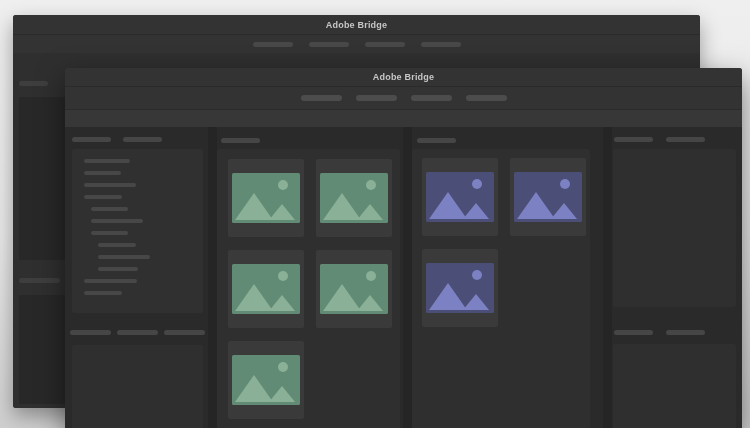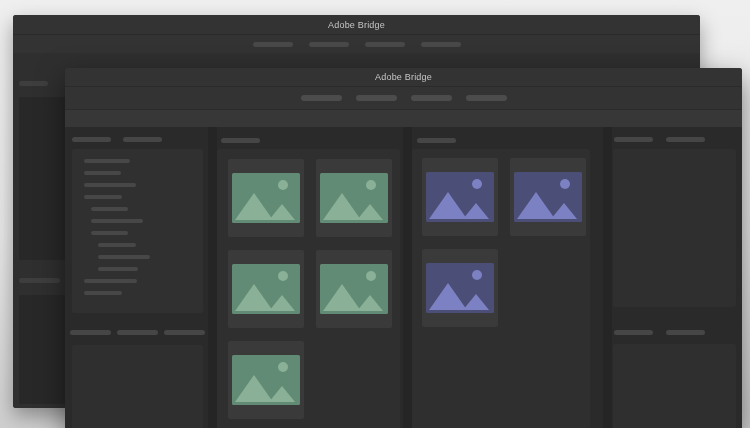--- a/index.html
+++ b/index.html
@@ -5,21 +5,21 @@
   html,body{margin:0;padding:0;}
   body{
     width:750px;height:428px;overflow:hidden;position:relative;
     font-family:"Liberation Sans",sans-serif;
     background:linear-gradient(180deg,var(--page-bg-top) 0%,#e7e7e7 55%,var(--page-bg-bottom) 100%);
   }
   .window{position:absolute;border-radius:3px;overflow:hidden;background:var(--window-bg);}
   .window.back{left:13px;top:15px;width:687px;height:393px;box-shadow:0 8px 20px rgba(0,0,0,.35);}
   .window.front{left:65px;top:68px;width:677px;height:360px;box-shadow:0 10px 28px rgba(0,0,0,.5);border-radius:3px 3px 0 0;}
   .titlebar{height:18px;display:flex;align-items:center;justify-content:center;
-    background:var(--titlebar-bg);border-bottom:1px solid #2a2a2a;}
+    background:var(--titlebar-bg);border-bottom:1px solid #2a2a2a;font-weight:bold;}
   .back .titlebar{height:19px;}
   .title{font-size:9px;color:var(--title-text);letter-spacing:.2px;}
   .toolbar{height:22px;display:flex;align-items:center;justify-content:center;
     background:var(--toolbar-bg);border-bottom:1px solid #2b2b2b;}
   .back .toolbar{height:18px;}
   .pill-row{display:flex;gap:14px;justify-content:center;}
   .back .pill-row{gap:16px;}
   .toolbar .pill{width:41px;height:6px;border-radius:3px;background:var(--toolbar-pill);}
   .back .toolbar .pill{width:40px;height:5px;background:var(--back-toolbar-pill);}
   .pathbar{height:17px;background:var(--pathbar-bg);}

